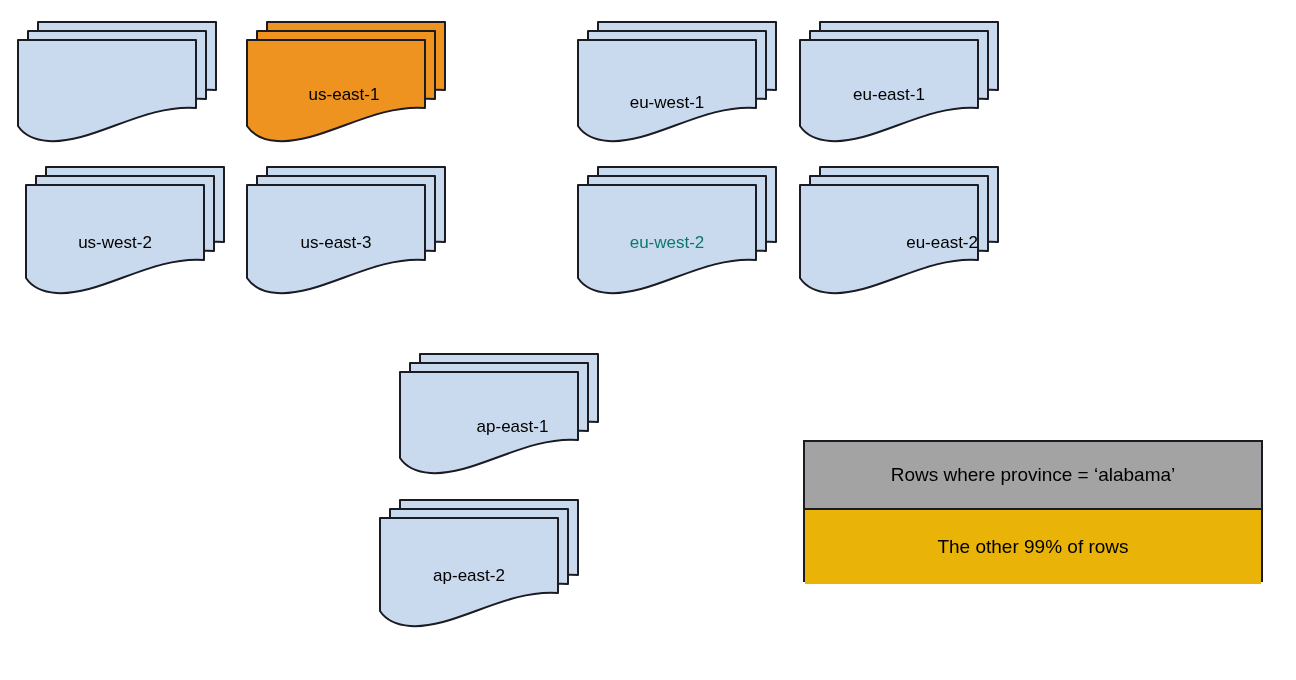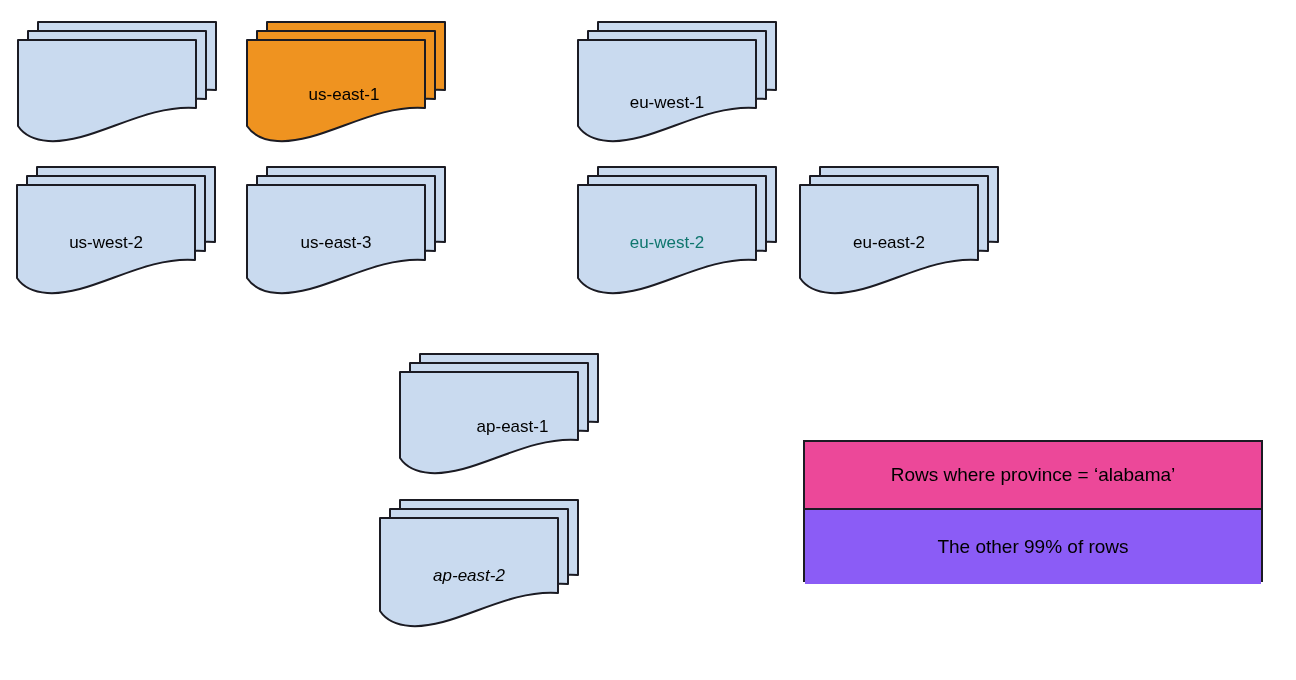--- a/index.html
+++ b/index.html
@@ -76,21 +76,21 @@
           <path class="doc-path" d="M 0 0 L 178 0 L 178 68 C 124.6 64, 74.75999999999999 104, 30.26 101 C 16.02 100, 5.34 94, 0 86 Z" fill="#c9daef" stroke="#1b1b23"></path>
         </g>
         <g transform="translate(10,9)">
           <path class="doc-path" d="M 0 0 L 178 0 L 178 68 C 124.6 64, 74.75999999999999 104, 30.26 101 C 16.02 100, 5.34 94, 0 86 Z" fill="#c9daef" stroke="#1b1b23"></path>
         </g>
         <g transform="translate(0,18)">
           <path class="doc-path" d="M 0 0 L 178 0 L 178 68 C 124.6 64, 74.75999999999999 104, 30.26 101 C 16.02 100, 5.34 94, 0 86 Z" fill="#c9daef" stroke="#1b1b23"></path>
         </g>
       </svg>
     </div>
-    <div class="stack" style="left: 17px; top: 185px; width: 178px; height: 135px;">
+    <div class="stack" style="left: 26px; top: 185px; width: 178px; height: 135px;">
       <svg width="204" height="173" viewBox="0 0 204 173" style="position: absolute; left: 0px; top: -18px;">
         <g transform="translate(20,0)">
           <path class="doc-path" d="M 0 0 L 178 0 L 178 75 C 124.6 71, 74.75999999999999 111, 30.26 108 C 16.02 107, 5.34 101, 0 93 Z" fill="#c9daef" stroke="#1b1b23"></path>
         </g>
         <g transform="translate(10,9)">
           <path class="doc-path" d="M 0 0 L 178 0 L 178 75 C 124.6 71, 74.75999999999999 111, 30.26 108 C 16.02 107, 5.34 101, 0 93 Z" fill="#c9daef" stroke="#1b1b23"></path>
         </g>
         <g transform="translate(0,18)">
           <path class="doc-path" d="M 0 0 L 178 0 L 178 75 C 124.6 71, 74.75999999999999 111, 30.26 108 C 16.02 107, 5.34 101, 0 93 Z" fill="#c9daef" stroke="#1b1b23"></path>
         </g>
@@ -146,33 +146,47 @@
         </g>
         <g transform="translate(10,9)">
           <path class="doc-path" d="M 0 0 L 178 0 L 178 75 C 124.6 71, 74.75999999999999 111, 30.26 108 C 16.02 107, 5.34 101, 0 93 Z" fill="#c9daef" stroke="#1b1b23"></path>
         </g>
         <g transform="translate(0,18)">
           <path class="doc-path" d="M 0 0 L 178 0 L 178 75 C 124.6 71, 74.75999999999999 111, 30.26 108 C 16.02 107, 5.34 101, 0 93 Z" fill="#c9daef" stroke="#1b1b23"></path>
         </g>
       </svg>
       <div class="stack-label" style="top: 48px; color: #0f766e;">eu-west-2</div>
     </div>
+    <div class="stack" style="left: 800px; top: 40px; width: 178px; height: 128px;">
+      <svg width="204" height="166" viewBox="0 0 204 166" style="position: absolute; left: 0px; top: -18px;">
+        <g transform="translate(20,0)">
+          <path class="doc-path" d="M 0 0 L 178 0 L 178 68 C 124.6 64, 74.75999999999999 104, 30.26 101 C 16.02 100, 5.34 94, 0 86 Z" fill="#c9daef" stroke="#1b1b23"></path>
+        </g>
+        <g transform="translate(10,9)">
+          <path class="doc-path" d="M 0 0 L 178 0 L 178 68 C 124.6 64, 74.75999999999999 104, 30.26 101 C 16.02 100, 5.34 94, 0 86 Z" fill="#c9daef" stroke="#1b1b23"></path>
+        </g>
+        <g transform="translate(0,18)">
+          <path class="doc-path" d="M 0 0 L 178 0 L 178 68 C 124.6 64, 74.75999999999999 104, 30.26 101 C 16.02 100, 5.34 94, 0 86 Z" fill="#c9daef" stroke="#1b1b23"></path>
+        </g>
+      </svg>
+      <div class="stack-label" style="top: 45px; color: rgb(0, 0, 0);">eu-east-1</div>
+    </div>
     <div class="stack" style="left: 800px; top: 185px; width: 178px; height: 135px;">
       <svg width="204" height="173" viewBox="0 0 204 173" style="position: absolute; left: 0px; top: -18px;">
         <g transform="translate(20,0)">
           <path class="doc-path" d="M 0 0 L 178 0 L 178 75 C 124.6 71, 74.75999999999999 111, 30.26 108 C 16.02 107, 5.34 101, 0 93 Z" fill="#c9daef" stroke="#1b1b23"></path>
         </g>
         <g transform="translate(10,9)">
           <path class="doc-path" d="M 0 0 L 178 0 L 178 75 C 124.6 71, 74.75999999999999 111, 30.26 108 C 16.02 107, 5.34 101, 0 93 Z" fill="#c9daef" stroke="#1b1b23"></path>
         </g>
         <g transform="translate(0,18)">
           <path class="doc-path" d="M 0 0 L 178 0 L 178 75 C 124.6 71, 74.75999999999999 111, 30.26 108 C 16.02 107, 5.34 101, 0 93 Z" fill="#c9daef" stroke="#1b1b23"></path>
         </g>
       </svg>
-      <div class="stack-label" style="top: 48px; color: rgb(0, 0, 0);">eu-east-2</div>
+      <div class="stack-label" style="top: 48px; color: rgb(0, 0, 0); text-align: right;">eu-east-2</div>
     </div>
     <div class="stack" style="left: 400px; top: 372px; width: 178px; height: 128px; padding-left: 47px;">
       <svg width="204" height="166" viewBox="0 0 204 166" style="position: absolute; left: 0px; top: -18px;">
         <g transform="translate(20,0)">
           <path class="doc-path" d="M 0 0 L 178 0 L 178 68 C 124.6 64, 74.75999999999999 104, 30.26 101 C 16.02 100, 5.34 94, 0 86 Z" fill="#c9daef" stroke="#1b1b23"></path>
         </g>
         <g transform="translate(10,9)">
           <path class="doc-path" d="M 0 0 L 178 0 L 178 68 C 124.6 64, 74.75999999999999 104, 30.26 101 C 16.02 100, 5.34 94, 0 86 Z" fill="#c9daef" stroke="#1b1b23"></path>
         </g>
         <g transform="translate(0,18)">
@@ -186,24 +200,24 @@
         <g transform="translate(20,0)">
           <path class="doc-path" d="M 0 0 L 178 0 L 178 75 C 124.6 71, 74.75999999999999 111, 30.26 108 C 16.02 107, 5.34 101, 0 93 Z" fill="#c9daef" stroke="#1b1b23"></path>
         </g>
         <g transform="translate(10,9)">
           <path class="doc-path" d="M 0 0 L 178 0 L 178 75 C 124.6 71, 74.75999999999999 111, 30.26 108 C 16.02 107, 5.34 101, 0 93 Z" fill="#c9daef" stroke="#1b1b23"></path>
         </g>
         <g transform="translate(0,18)">
           <path class="doc-path" d="M 0 0 L 178 0 L 178 75 C 124.6 71, 74.75999999999999 111, 30.26 108 C 16.02 107, 5.34 101, 0 93 Z" fill="#c9daef" stroke="#1b1b23"></path>
         </g>
       </svg>
-      <div class="stack-label" style="top: 48px; color: rgb(0, 0, 0); font-style: italic;">ap-east-2</div>
+      <div class="stack-label" style="top: 48px; color: rgb(0, 0, 0);">ap-east-2</div>
     </div>
   </div>
 
 <div id="legend-box" class="legend" style="left: 803px; top: 440px; width: 460px; height: 142px; border-color: rgb(27, 27, 35);">
-  <div class="legend-row top" style="background: #ec4899; height: 68px; flex: 0 0 68px; border-bottom-color: rgb(27, 27, 35);">
+  <div class="legend-row top" style="background: #a3a3a3; height: 68px; flex: 0 0 68px; border-bottom-color: rgb(27, 27, 35);">
     <span>Rows where province = ‘alabama’</span>
   </div>
-  <div class="legend-row" style="background: #8b5cf6; height: 74px; flex: 0 0 74px; border-bottom-color: rgb(27, 27, 35);">
+  <div class="legend-row" style="background: #eab308; height: 74px; flex: 0 0 74px; border-bottom-color: rgb(27, 27, 35);">
     <span>The other 99% of rows</span>
   </div>
 </div>
 
 </body></html>

